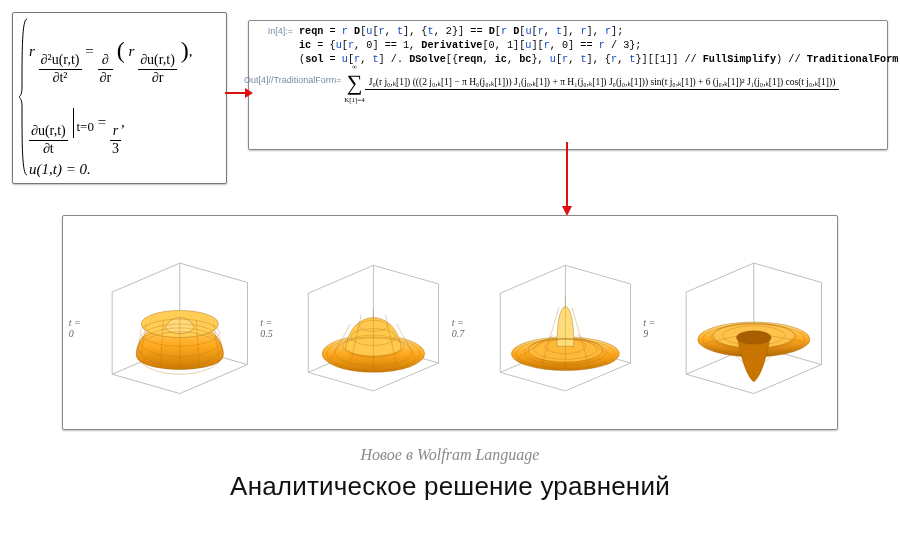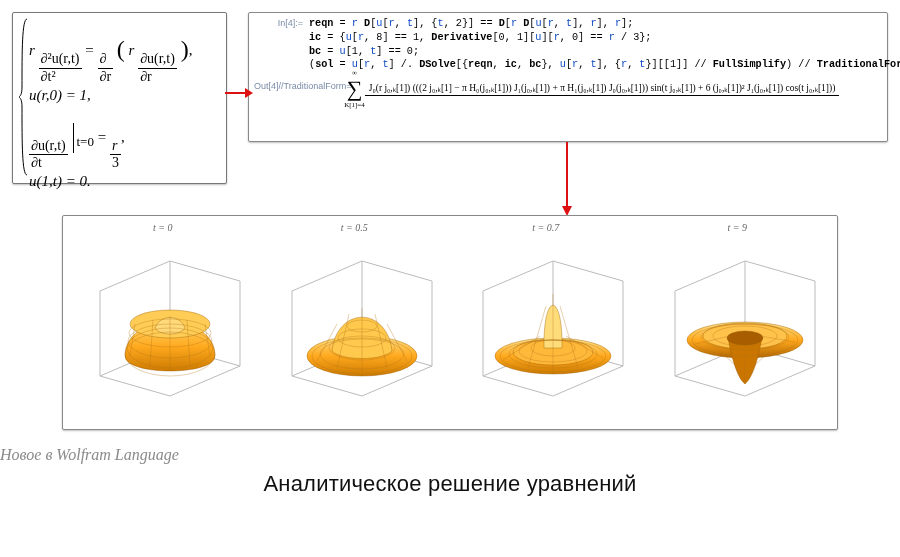--- a/index.html
+++ b/index.html
@@ -28,42 +28,42 @@
     padding: 4px 6px;
     display: flex;
   }
   .brace {
     width: 10px;
     position: relative;
   }
   .brace svg { position:absolute; top:0; left:0; }
   .math-lines { flex:1; display:flex; flex-direction:column; justify-content:space-around; }
   .math-lines .line { white-space: nowrap; }
-  .frac { display:inline-block; vertical-align:middle; font-size:14px;margin-top:34px; }
+  .frac { display:inline-block; vertical-align:middle; text-align:center; font-size:14px;margin-top:34px; }
   .frac .num { display:block; border-bottom:1px solid #000; padding:0 2px; }
   .frac .den { display:block; padding:0 2px; }
   .sub { font-size:13px; vertical-align:sub; }
   .italic { font-style:italic; }
   .bigparen { font-size:24px; vertical-align:middle; display:inline-block; position:relative; top:-2px;}
   .evalbar { display:inline-block; border-right:1px solid #000; height:30px; vertical-align:middle; margin:0 2px; }
 
   
   .code-box {
     position: absolute;
     left: 248px;
-    top: 12px;
+    top: 20px;
     width: 640px;
     height: 130px;
     border: 1px solid #888;
     border-radius: 2px;
     box-shadow: 0 1px 2px rgba(0,0,0,0.25);
     background: #fff;
     font-family: "Courier New", Courier, monospace;
     font-size: 10.2px;
-    padding: 4px 10px;
+    padding: 4px 0;
   }
   .in-label, .out-label { color:#7a8ca8; font-family:Arial,sans-serif; font-size:9px; float:left; width:55px; margin-left:-55px; text-align:right; padding-right:6px; }
   .code-content { margin-left: 50px; line-height:1.35; }
   .code-content .cl { white-space: nowrap; }
   .kw { font-weight:bold; color:#000; }
   .sym { color:#0b49c4; }
   .out-line { margin-top:2px; font-family:Georgia,"Times New Roman",serif; font-size:9.5px; font-weight:normal; text-align:center; }
   .sum-sym { display:inline-block; font-size:22px; vertical-align:middle; position:relative; }
   .sum-top { position:absolute; top:-5px; left:50%; transform:translateX(-50%); font-size:7px; }
   .sum-bot { position:absolute; bottom:-7px; left:50%; transform:translateX(-50%); font-size:7px; white-space:nowrap;}
@@ -85,46 +85,47 @@
     box-shadow: 0 1px 2px rgba(0,0,0,0.25);
     border-radius:2px;
     background:#fff;
     display:flex;
     justify-content:space-around;
     padding:6px 4px 4px;
   }
   .plot {
     width: 188px;
     position: relative;
-    display:flex; flex-direction:column; align-items:center;
+    display:flex; flex-direction:row; align-items:center;
   }
   .plot .plabel { font-family:Georgia,serif; font-size:10px; color:#666; font-style:italic; height:14px; }
   .plot-cube {
     width:175px; height:175px; position:relative;
   }
   .plot-cube svg { width:100%; height:100%; }
 
   
   .subtitle {
     position:absolute;
     left:0; right:0;
     top: 446px;
+    text-align:center;
     font-family: Georgia, "Times New Roman", serif;
     font-style: italic;
     font-size: 16px;
     color:#8a8a8a;
   }
   .title {
     position:absolute;
     left:0; right:0;
     top: 470px;
     text-align:center;
     font-family: "Helvetica Neue", Arial, sans-serif;
     font-weight: 300;
-    font-size: 22px;
+    font-size: 26px;
     color:#111;
     line-height:1.25;
     letter-spacing:0.2px;
   }
 </style>
 </head>
 <body>
 
 <div class="math-box">
   <div class="brace">
@@ -136,42 +137,38 @@
     <div class="line">
       <span class="italic">r</span>
       <span class="frac"><span class="num">∂²u(r,t)</span><span class="den">∂t²</span></span>
       <span> = </span>
       <span class="frac"><span class="num">∂</span><span class="den">∂r</span></span>
       <span class="bigparen">(</span>
       <span class="italic">r</span>
       <span class="frac"><span class="num">∂u(r,t)</span><span class="den">∂r</span></span>
       <span class="bigparen">)</span><span>,</span>
     </div>
-    <div class="line italic">u(r,0) = 1,</div>
     <div class="line">
       <span class="frac"><span class="num">∂u(r,t)</span><span class="den">∂t</span></span>
       <span class="evalbar"></span><span class="sub">t=0</span>
       <span> = </span>
       <span class="frac"><span class="num italic">r</span><span class="den">3</span></span><span>,</span>
     </div>
     <div class="line italic">u(1,t) = 0.</div>
   </div>
 </div>
 
 <div class="code-box">
   <div class="code-content">
     <div class="cl">
       <span class="in-label">In[4]:=</span>
       <span class="kw">reqn</span><span> = </span><span class="sym">r</span><span class="kw"> D</span><span>[</span><span class="sym">u</span><span>[</span><span class="sym">r</span><span>, </span><span class="sym">t</span><span>], {</span><span class="sym">t</span><span>, 2}] == </span><span class="kw">D</span><span>[</span><span class="sym">r</span><span class="kw"> D</span><span>[</span><span class="sym">u</span><span>[</span><span class="sym">r</span><span>, </span><span class="sym">t</span><span>], </span><span class="sym">r</span><span>], </span><span class="sym">r</span><span>];</span>
     </div>
     <div class="cl">
-      <span class="kw">ic</span><span> = {</span><span class="sym">u</span><span>[</span><span class="sym">r</span><span>, 8] == 1, </span><span class="kw">Derivative</span><span>[0, 1][</span><span class="sym">u</span><span>][</span><span class="sym">r</span><span>, 0] == </span><span class="sym">r</span><span> / 3};</span>
-    </div>
-    <div class="cl">
-      <span class="kw">bc</span><span> = </span><span class="sym">u</span><span>[1, </span><span class="sym">t</span><span>] == 0;</span>
+      <span class="kw">ic</span><span> = {</span><span class="sym">u</span><span>[</span><span class="sym">r</span><span>, 0] == 1, </span><span class="kw">Derivative</span><span>[0, 1][</span><span class="sym">u</span><span>][</span><span class="sym">r</span><span>, 0] == </span><span class="sym">r</span><span> / 3};</span>
     </div>
     <div class="cl">
       <span>(</span><span class="kw">sol</span><span> = </span><span class="sym">u</span><span>[</span><span class="sym">r</span><span>, </span><span class="sym">t</span><span>] /. </span><span class="kw">DSolve</span><span>[{</span><span class="kw">reqn</span><span>, </span><span class="kw">ic</span><span>, </span><span class="kw">bc</span><span>}, </span><span class="sym">u</span><span>[</span><span class="sym">r</span><span>, </span><span class="sym">t</span><span>], {</span><span class="sym">r</span><span>, </span><span class="sym">t</span><span>}][[1]] // </span><span class="kw">FullSimplify</span><span>) // </span><span class="kw">TraditionalForm</span>
     </div>
     <div class="out-line">
       <span class="in-label" style="margin-top:6px;">Out[4]//TraditionalForm=</span>
       <span class="sum-sym">∑<span class="sum-top">∞</span><span class="sum-bot">K[1]=4</span></span>
       <span class="out-frac">
         <span class="onum">J₀(r j₀,ₖ[1]) (((2 j₀,ₖ[1] − π H₀(j₀,ₖ[1])) J₁(j₀,ₖ[1]) + π H₁(j₀,ₖ[1]) J₀(j₀,ₖ[1])) sin(t j₀,ₖ[1]) + 6 (j₀,ₖ[1])² J₁(j₀,ₖ[1]) cos(t j₀,ₖ[1]))</span>
       </span>

